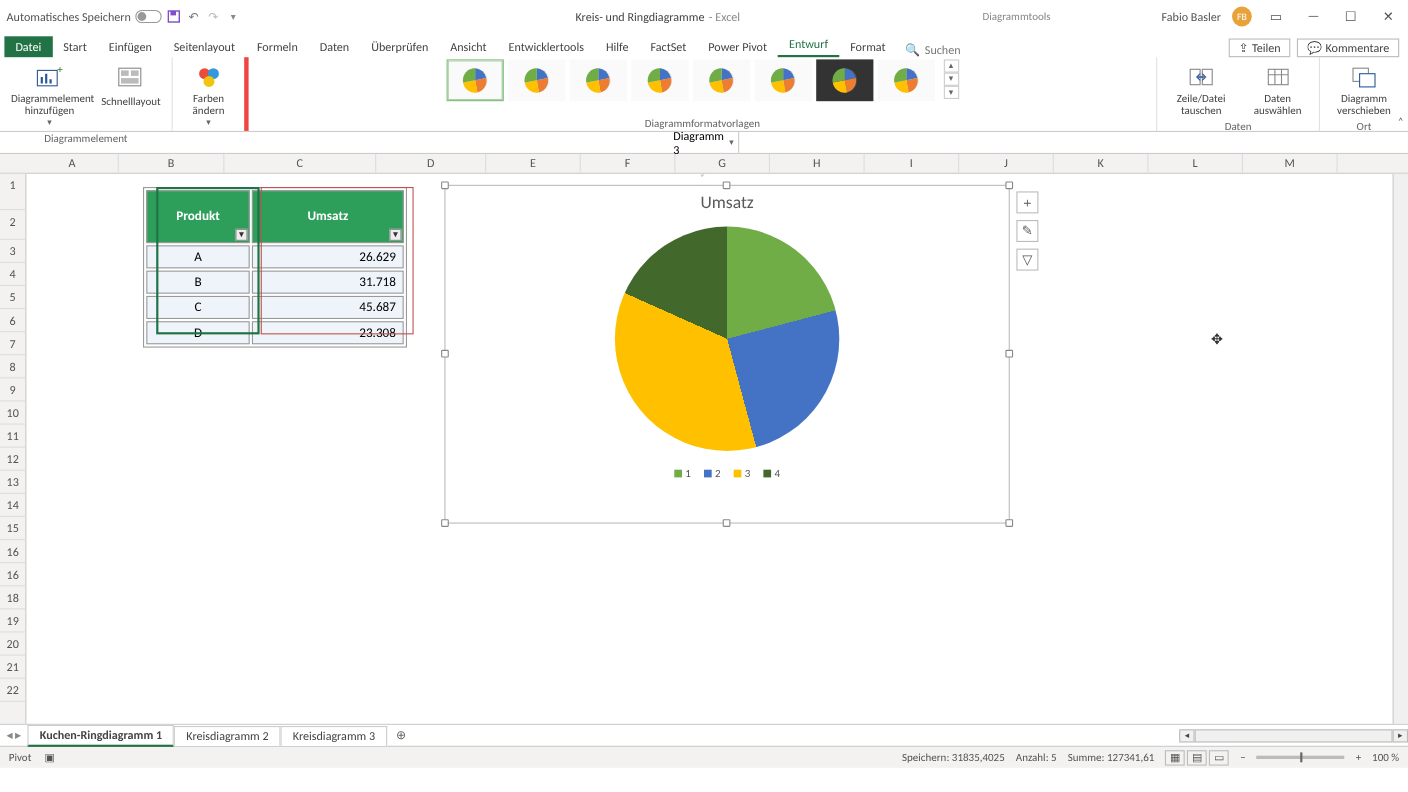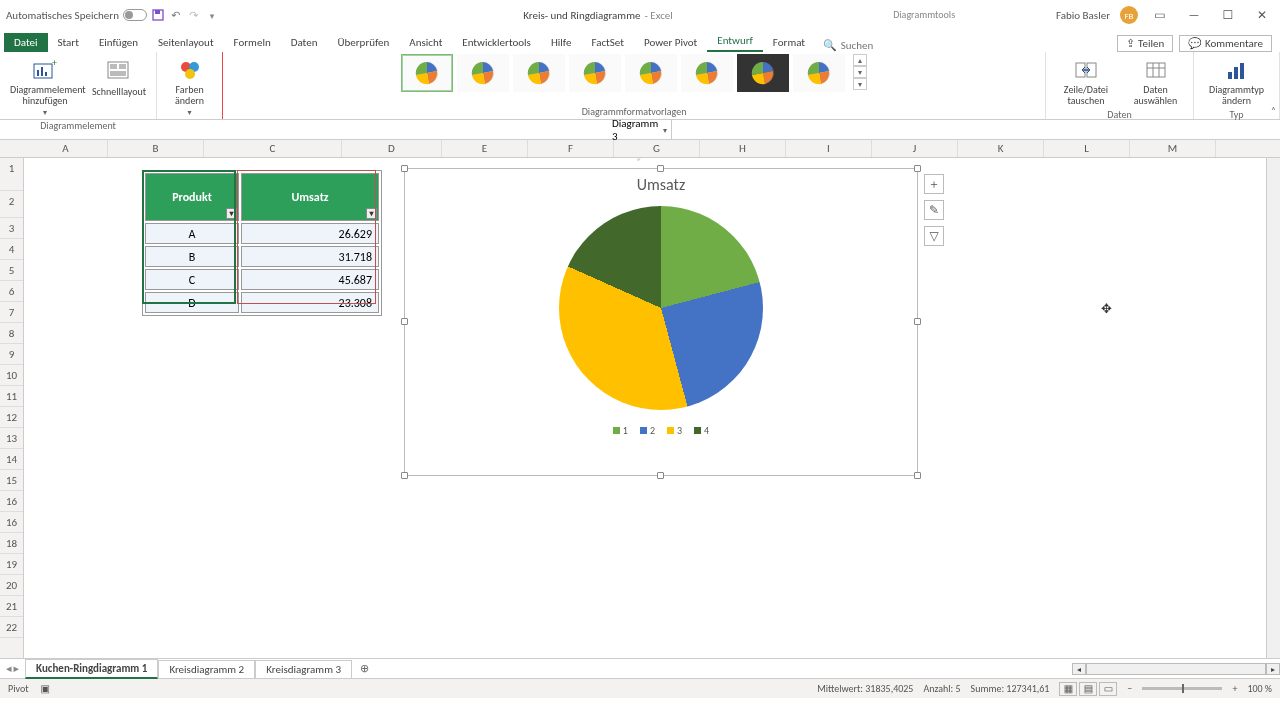--- a/index.html
+++ b/index.html
@@ -54,21 +54,21 @@
 
   
   .grid-wrap { position: relative; height: 500px; display:flex; }
   .row-headers { width:24px; background:#f3f2f1; border-right:1px solid #ccc; }
   .grid-body { flex:1; position:relative; }
   .col-headers { height: 18px; background:#f3f2f1; border-bottom:1px solid #ccc; display:flex; position:relative; }
   .colh { border-right:1px solid #ddd; text-align:center; color:#555; font-size:11px; line-height:18px; }
   .rowh { height:21px; border-bottom:1px solid #ddd; text-align:center; color:#555; font-size:11px; line-height:21px; }
 
   
-  .data-table { position:absolute; left:118px; top:12px; border:1px solid #999; }
+  .data-table { position:absolute; left:106px; top:12px; border:1px solid #999; }
   .data-table th, .data-table td { border:1px solid #999; font-size:12px; }
   .data-table th { background:#2e9e5b; color:#fff; font-weight:bold; height:48px; position:relative; }
   .data-table th .filter { position:absolute; right:1px; bottom:1px; width:11px;height:11px;background:#eee;border:1px solid #888;font-size:8px;line-height:9px;text-align:center;color:#333;}
   .data-table td { background:#eef4fa; height:21px; text-align:center; }
   .data-table td.num { text-align:right; padding-right:6px; }
   .th-prod { width:94px; }
   .th-ums { width:138px; }
   .sel-marquee-b { position:absolute; border:2px solid #217346; pointer-events:none; }
   .sel-marquee-c { position:absolute; border:1px dashed #c0504d; pointer-events:none; }
 
@@ -186,21 +186,21 @@
               <rect x="13" y="6" width="7" height="5" fill="#bbb"></rect>
               <rect x="4" y="13" width="16" height="5" fill="#bbb"></rect>
             </svg>
           </span>
         <span>Schnelllayout</span>
       </div>
     </div>
     <div class="label">Diagrammelement</div>
   </div>
 
-  <div class="ribbon-group" style="border-right:1px solid #ef4444">
+  <div class="ribbon-group" style="border-right:4px solid #ef4444">
     <div class="controls">
       <div class="big-btn">
         <span class="glyph">
             <svg width="26" height="24">
               <circle cx="9" cy="9" r="5" fill="#e74c3c"></circle>
               <circle cx="17" cy="9" r="5" fill="#3498db"></circle>
               <circle cx="13" cy="16" r="5" fill="#f1c40f"></circle>
             </svg>
           </span>
         <span style="max-width:45px;text-align:center;line-height:1.05">Farben ändern</span>
@@ -315,36 +315,35 @@
               <line x1="10" y1="5" x2="10" y2="19" stroke="#888"></line>
               <line x1="16" y1="5" x2="16" y2="19" stroke="#888"></line>
             </svg>
           </span>
         <span style="max-width:55px;text-align:center;line-height:1.05">Daten auswählen</span>
       </div>
     </div>
     <div class="label">Daten</div>
   </div>
 
-  <div class="ribbon-group">
+
+  <div class="ribbon-group" style="border-right:none">
     <div class="controls">
       <div class="big-btn">
         <span class="glyph">
             <svg width="26" height="24">
-              <rect x="4" y="14" width="4" height="7" fill="#2b579a"></rect>
-              <rect x="10" y="9" width="4" height="12" fill="#2b579a"></rect>
-              <rect x="16" y="5" width="4" height="16" fill="#2b579a"></rect>
+              <rect x="3" y="4" width="14" height="12" fill="none" stroke="#888"></rect>
+              <rect x="9" y="9" width="14" height="12" fill="#fff" stroke="#2b579a"></rect>
             </svg>
           </span>
-        <span style="max-width:65px;text-align:center;line-height:1.05">Diagrammtyp ändern</span>
-      </div>
-    </div>
-    <div class="label">Typ</div>
-  </div>
-
+        <span style="max-width:60px;text-align:center;line-height:1.05">Diagramm verschieben</span>
+      </div>
+    </div>
+    <div class="label">Ort</div>
+  </div>
   <span class="collapse-btn">˄</span>
 </div>
 
 <div class="formula-row">
   <div class="name-box">
     <span>Diagramm 3</span>
       <span style="font-size:8px;color:#666">▾</span>
   </div>
   <div class="fbar-btn" style="color:#ccc">✕</div>
   <div class="fbar-btn" style="color:#ccc">✓</div>
@@ -487,21 +486,21 @@
     <div class="arrow">◂</div>
     <div class="track"></div>
     <div class="arrow">▸</div>
   </div>
 </div>
 
 <div class="status">
   <span>Pivot</span>
   <span style="margin-left:12px">▣</span>
   <div class="right">
-    <span><span>Mittelwert:</span> <span>31835,4025</span></span>
+    <span><span>Speichern:</span> <span>31835,4025</span></span>
     <span><span>Anzahl:</span> <span>5</span></span>
     <span><span>Summe:</span> <span>127341,61</span></span>
     <div class="viewbtns">
       <div>▦</div>
       <div>▤</div>
       <div>▭</div>
     </div>
     <span>−</span>
     <div class="zoom-slider"></div>
     <span>+</span>

